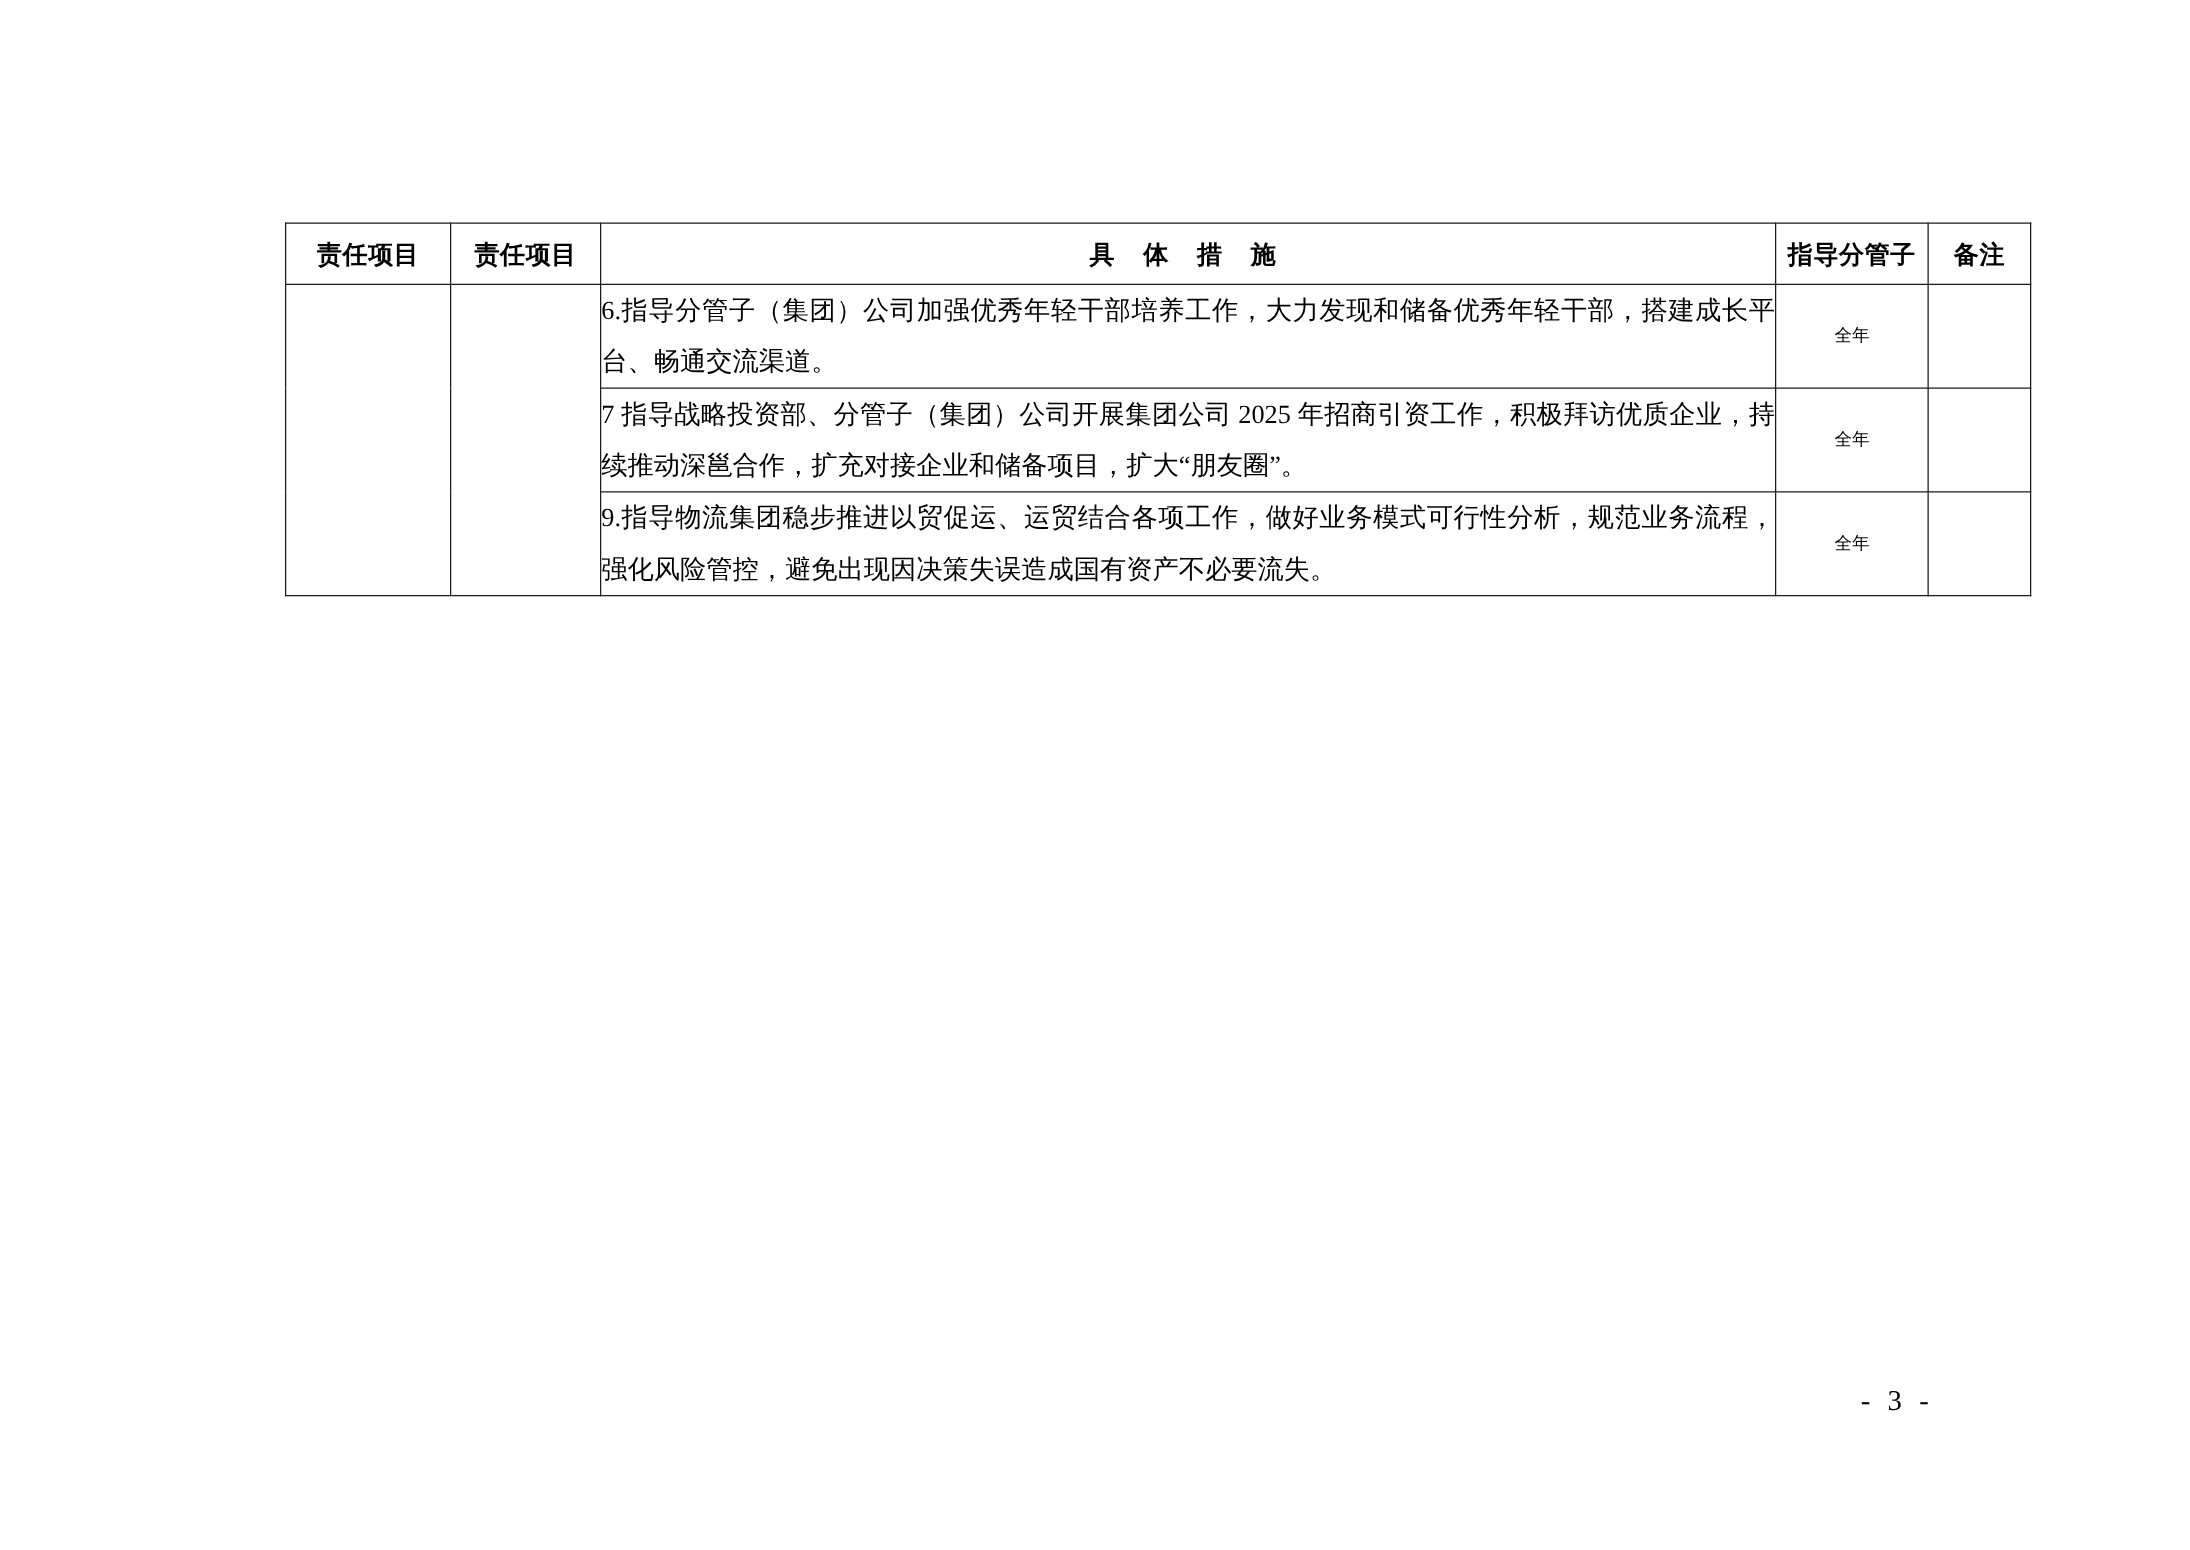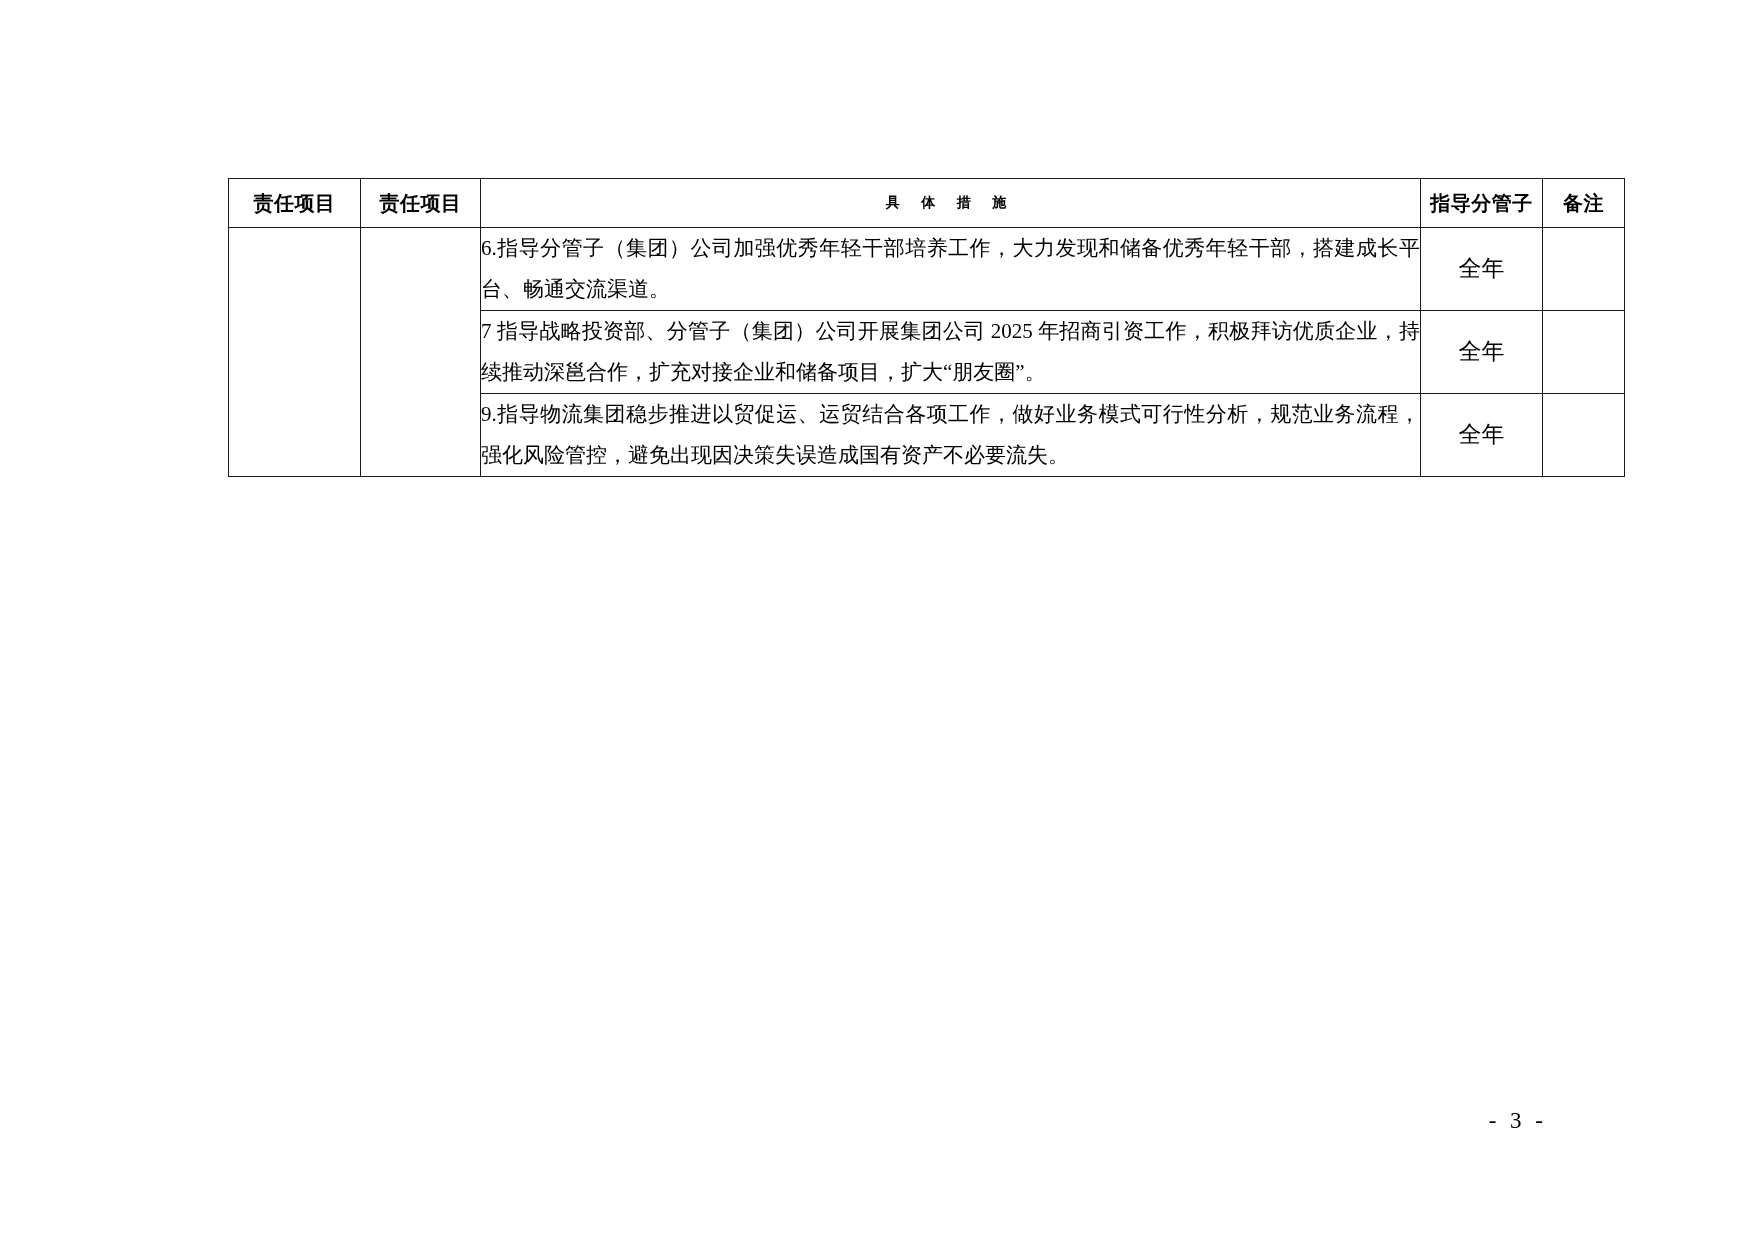--- a/index.html
+++ b/index.html
@@ -43,34 +43,34 @@
   col.c5 { width: 82px; }
 
   thead th {
     height: 48px;
     text-align: center;
     font-weight: bold;
     font-size: 20px;
     letter-spacing: 0.5px;
   }
   th.measures-head {
-    font-size: 14px;
+    font-size: 20px;
     letter-spacing: 9px;
   }
   td.measure-cell {
     padding: 14px 16px 16px 16px;
     font-size: 21px;
     line-height: 1.95;
     text-align: justify;
     text-justify: inter-ideograph;
     vertical-align: top;
   }
   td.deadline-cell {
     text-align: center;
-    font-size: 23px;
+    font-size: 14px;
   }
   td.blank-cell, td.remark-cell {
     text-align: center;
   }
   .page-number {
     position: absolute;
     right: 205px;
     top: 1108px;
     font-size: 23px;
     letter-spacing: 4px;

